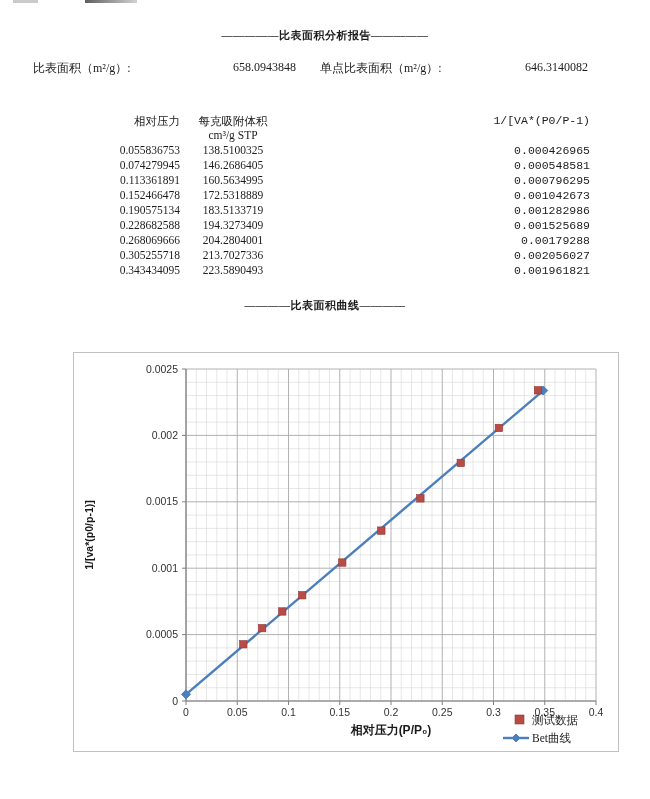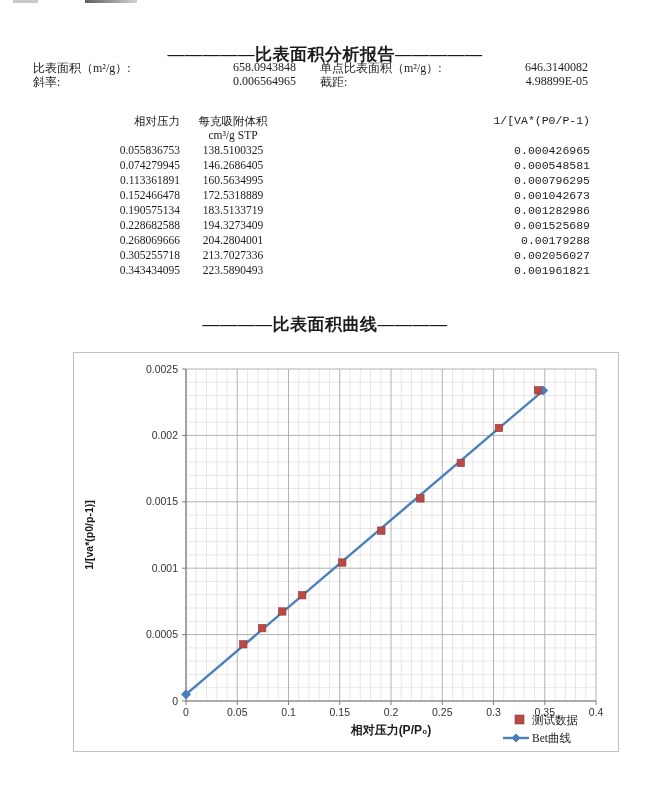--- a/index.html
+++ b/index.html
@@ -6,21 +6,21 @@
   body{
     width:650px;height:799px;position:relative;background:#ffffff;
     font-family:"Liberation Serif","DejaVu Serif",serif;
     color:#1c1c1c;overflow:hidden;
   }
   .artifact{position:absolute;top:0;height:3px;}
   #artifact-1{left:13px;width:25px;background:#cacaca;}
   #artifact-2{left:85px;width:52px;background:linear-gradient(to right,#5f5f5f,#d2d2d2);}
   .doc-title{
     position:absolute;left:0;width:650px;text-align:center;
-    font-size:17px;font-weight:bold;letter-spacing:0.5px;white-space:nowrap;margin-top:15px;
+    font-size:11px;font-weight:bold;letter-spacing:0.5px;white-space:nowrap;
   }
   #report-title{top:28px;}
   #chart-section-title{top:298px;}
   .sum-row{position:relative;height:14px;font-size:12px;}
   #summary-block{position:absolute;left:0;top:60px;width:650px;}
   .sum-label1{position:absolute;left:33px;top:0;white-space:nowrap;}
   .sum-value1{position:absolute;left:233px;top:0;white-space:nowrap;}
   .sum-label2{position:absolute;left:320px;top:0;white-space:nowrap;text-align:center;}
   .sum-value2{position:absolute;right:62px;top:0;white-space:nowrap;}
   .t-col1{position:absolute;left:40px;top:0;width:140px;text-align:right;white-space:nowrap;}
@@ -44,26 +44,20 @@
 <div class="artifact" id="artifact-2"></div>
 
 <div class="doc-title" id="report-title">—————比表面积分析报告—————</div>
 
 <div id="summary-block">
     <div class="sum-row">
       <span class="sum-label1">比表面积（m²/g）:</span>
       <span class="sum-value1">658.0943848</span>
       <span class="sum-label2">单点比表面积（m²/g）:</span>
       <span class="sum-value2">646.3140082</span>
-    </div>
-    <div class="sum-row">
-      <span class="sum-label1">斜率:</span>
-      <span class="sum-value1">0.006564965</span>
-      <span class="sum-label2">截距:</span>
-      <span class="sum-value2">4.98899E-05</span>
     </div>
   </div>
 
 <div class="t-hrow" id="table-header-row">
   <span class="t-col1">相对压力</span>
   <span class="t-col2">每克吸附体积</span>
   <span class="t-col3">1/[VA*(P0/P-1)</span>
 </div>
 <div class="t-hrow" id="table-subheader-row">
   <span class="t-col2">cm³/g STP</span>

